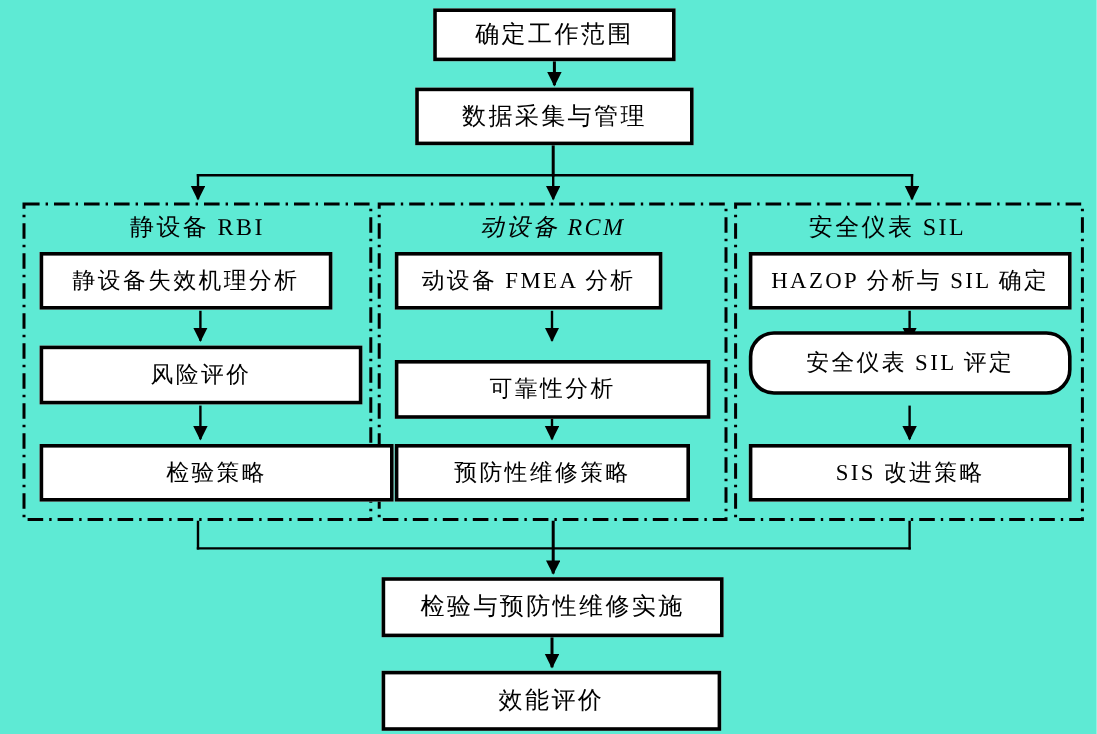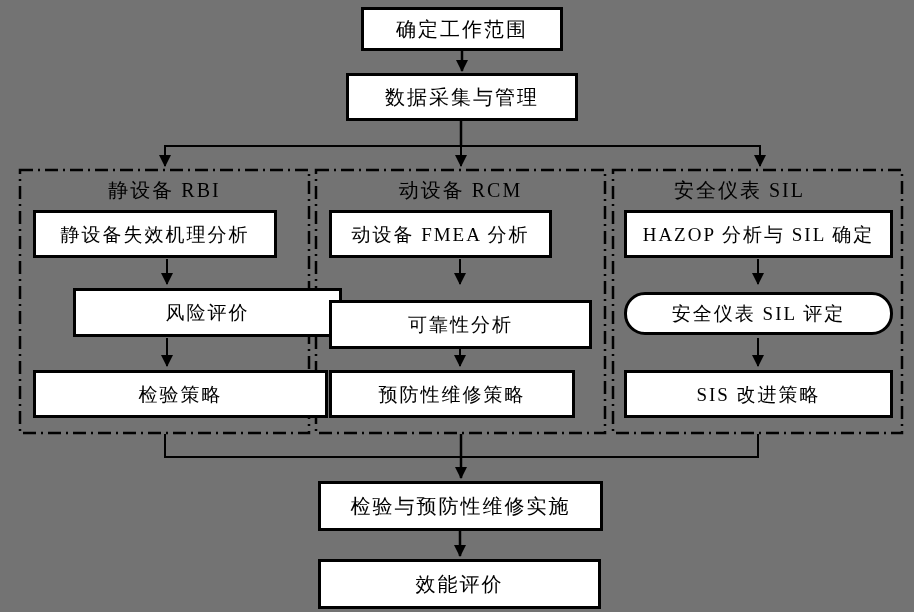--- a/index.html
+++ b/index.html
@@ -5,21 +5,21 @@
   html, body {
     margin: 0;
     padding: 0;
     background: #ffffff;
     font-family: "Liberation Serif", "DejaVu Serif", serif;
   }
   .canvas {
     position: relative;
     width: 914px;
     height: 612px;
-    background: #737373;
+    background: #5eead4;
     overflow: hidden;
   }
   .connectors {
     position: absolute;
     left: 0;
     top: 0;
     width: 914px;
     height: 612px;
   }
   .node {
@@ -94,32 +94,32 @@
     <line x1="461" y1="434" x2="461" y2="478" stroke="#000000" stroke-width="2.5" marker-end="url(#arrow)"></line>
 
     <line x1="460" y1="531" x2="460" y2="556" stroke="#000000" stroke-width="2.5" marker-end="url(#arrow)"></line>
   </svg>
 
   <div class="node" style="left:361px; top:7px; width:202px; height:44px;">确定工作范围</div>
 
   <div class="node" style="left:346px; top:73px; width:232px; height:48px;">数据采集与管理</div>
 
   <div class="col-header" style="left:20px; top:174px; width:289px; height:32px;">静设备 RBI</div>
-  <div class="col-header" style="left:316px; top:174px; width:289px; height:32px;">动设备 RCM</div>
+  <div class="col-header" style="left:316px; top:174px; width:289px; height:32px;font-style:italic;">动设备 RCM</div>
   <div class="col-header" style="left:595px; top:174px; width:289px; height:32px;">安全仪表 SIL</div>
 
   <div class="node step" style="left:33px; top:210px; width:244px; height:48px;">静设备失效机理分析</div>
-  <div class="node step" style="left:33px; top:288px; width:269px; height:49px;margin-left:40px;">风险评价</div>
+  <div class="node step" style="left:33px; top:288px; width:269px; height:49px;">风险评价</div>
   <div class="node step" style="left:33px; top:370px; width:295px; height:48px;">检验策略</div>
 
   <div class="node step" style="left:329px; top:210px; width:223px; height:48px;">动设备 FMEA 分析</div>
   <div class="node step" style="left:329px; top:300px; width:263px; height:49px;">可靠性分析</div>
   <div class="node step" style="left:329px; top:370px; width:246px; height:48px;">预防性维修策略</div>
 
   <div class="node step" style="left:624px; top:210px; width:269px; height:48px;">HAZOP 分析与 SIL 确定</div>
-  <div class="node step" style="left:624px; top:292px; width:269px; height:43px;border-radius:21px;">安全仪表 SIL 评定</div>
+  <div class="node step" style="left:624px; top:276px; width:269px; height:53px;border-radius:21px;">安全仪表 SIL 评定</div>
   <div class="node step" style="left:624px; top:370px; width:269px; height:48px;">SIS 改进策略</div>
 
   <div class="node" style="left:318px; top:481px; width:285px; height:50px;">检验与预防性维修实施</div>
 
   <div class="node" style="left:318px; top:559px; width:283px; height:50px;">效能评价</div>
 
 </div>
 
 </body></html>

